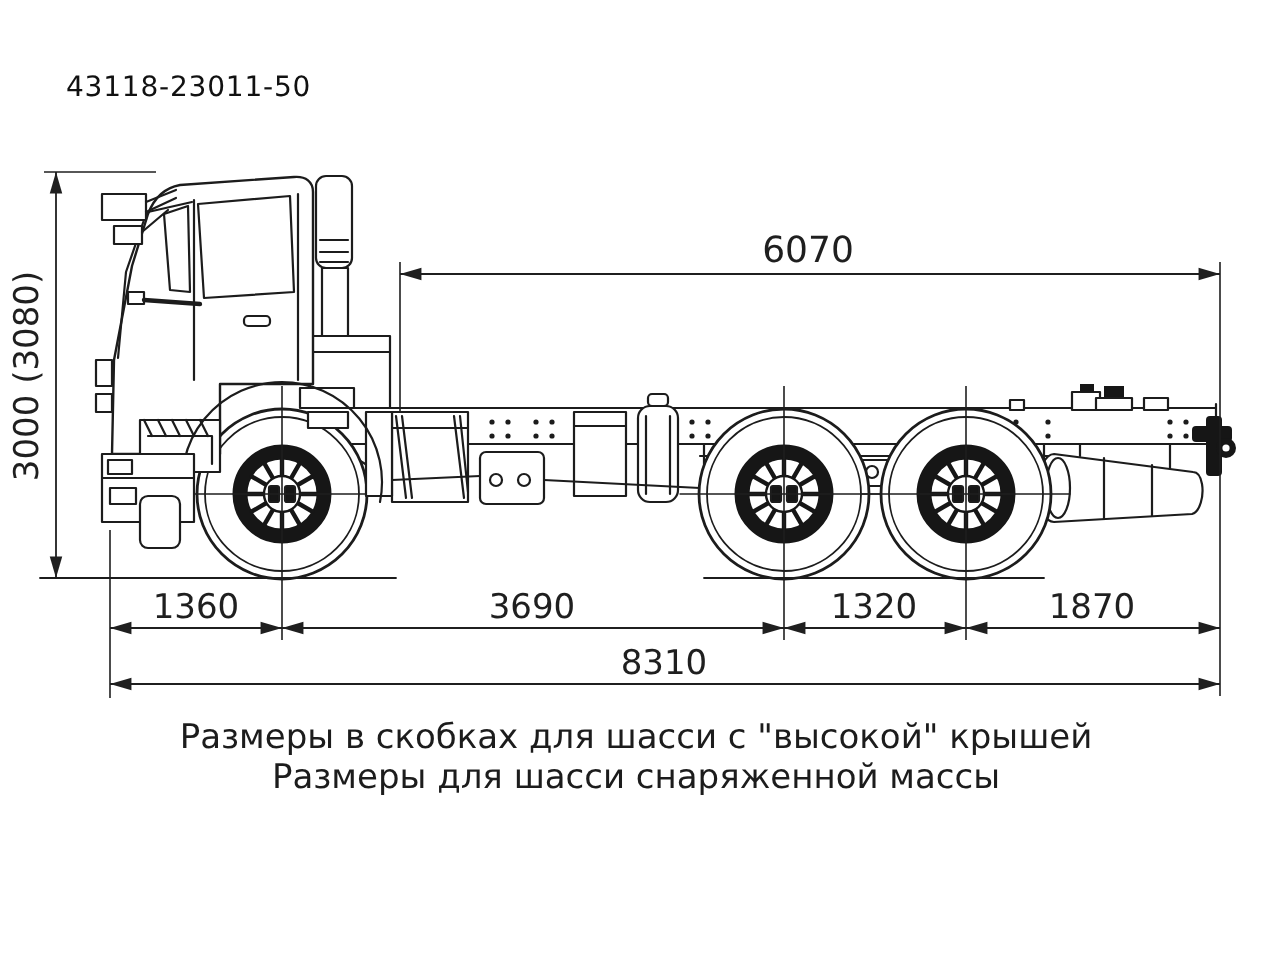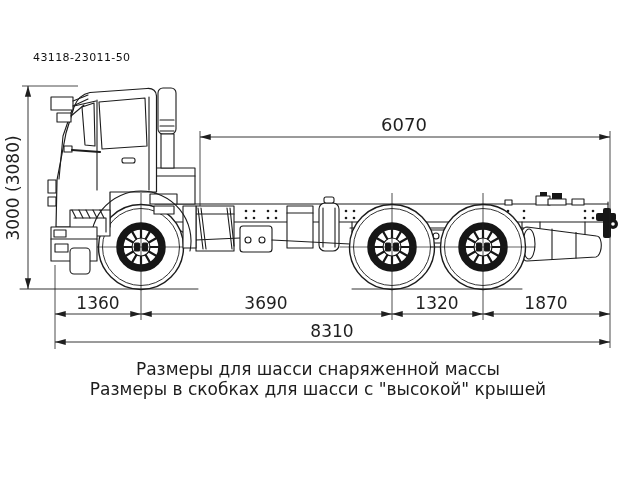--- a/index.html
+++ b/index.html
@@ -1,18 +1,18 @@
 <!DOCTYPE html>
 <html><head>
 <meta charset="utf-8">
 <style>
   html,body{margin:0;padding:0;background:#fff;}
   #stage{position:relative;width:640px;height:480px;background:#fff;overflow:hidden;
          font-family:"DejaVu Sans", sans-serif;color:#1f1f1f;}
-  #drawing-title{position:absolute;left:33px;top:51px;font-size:11px;letter-spacing:.4px;color:#111;}
+  #drawing-title{position:absolute;left:33px;top:36px;font-size:14px;letter-spacing:.4px;color:#111;}
   #notes{position:absolute;left:0;top:359px;width:636px;text-align:center;
          font-size:17px;line-height:20px;color:#1c1c1c;}
   svg text{font-family:"DejaVu Sans", sans-serif;fill:#1f1f1f;}
   .dimtxt{font-size:17px;}
   .dimtxt-big{font-size:18px;}
 </style>
 </head>
 <body>
 
 <div id="stage">
@@ -226,17 +226,17 @@
         <text x="98" y="309" text-anchor="middle" class="dimtxt">1360</text>
         <text x="266" y="309" text-anchor="middle" class="dimtxt">3690</text>
         <text x="437" y="309" text-anchor="middle" class="dimtxt">1320</text>
         <text x="546" y="309" text-anchor="middle" class="dimtxt">1870</text>
         <text x="332" y="337" text-anchor="middle" class="dimtxt">8310</text>
       </g>
     </g>
   </svg>
 
   <div id="notes">
+    <div>Размеры в скобках для шасси с "высокой" крышей</div>
     <div>Размеры для шасси снаряженной массы</div>
-    <div>Размеры в скобках для шасси с "высокой" крышей</div>
   </div>
 
 </div>
 
 </body></html>

